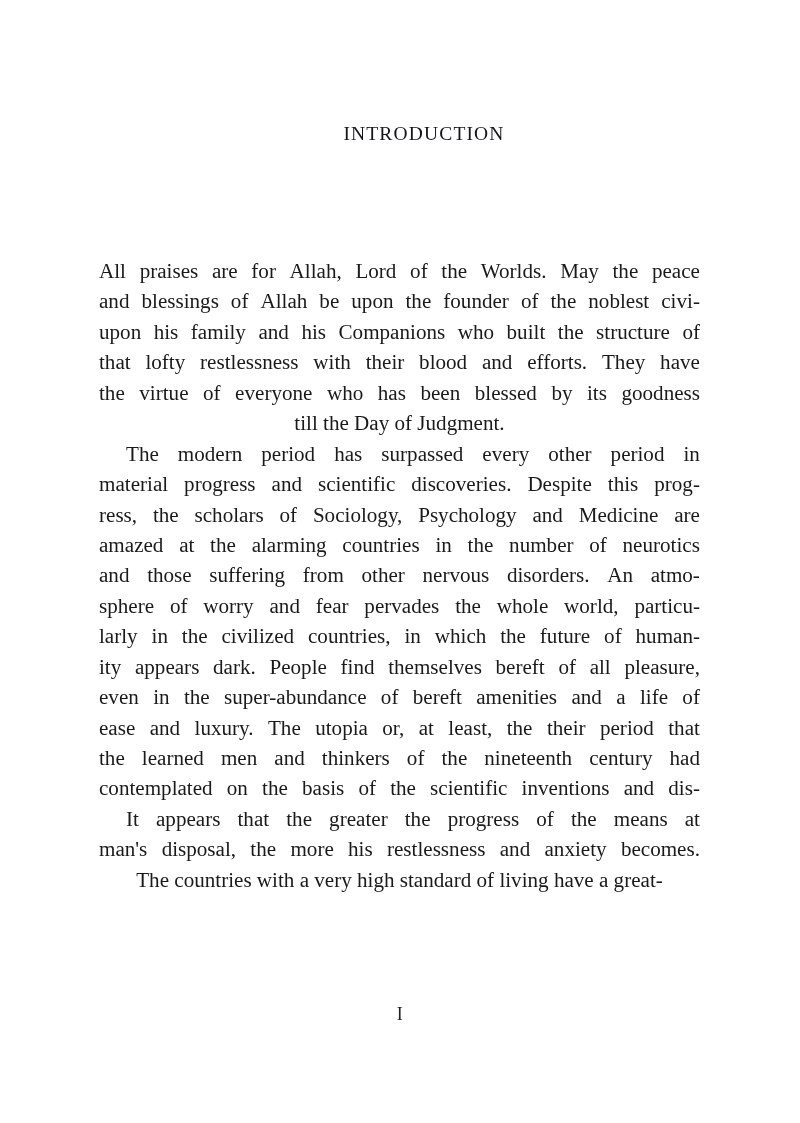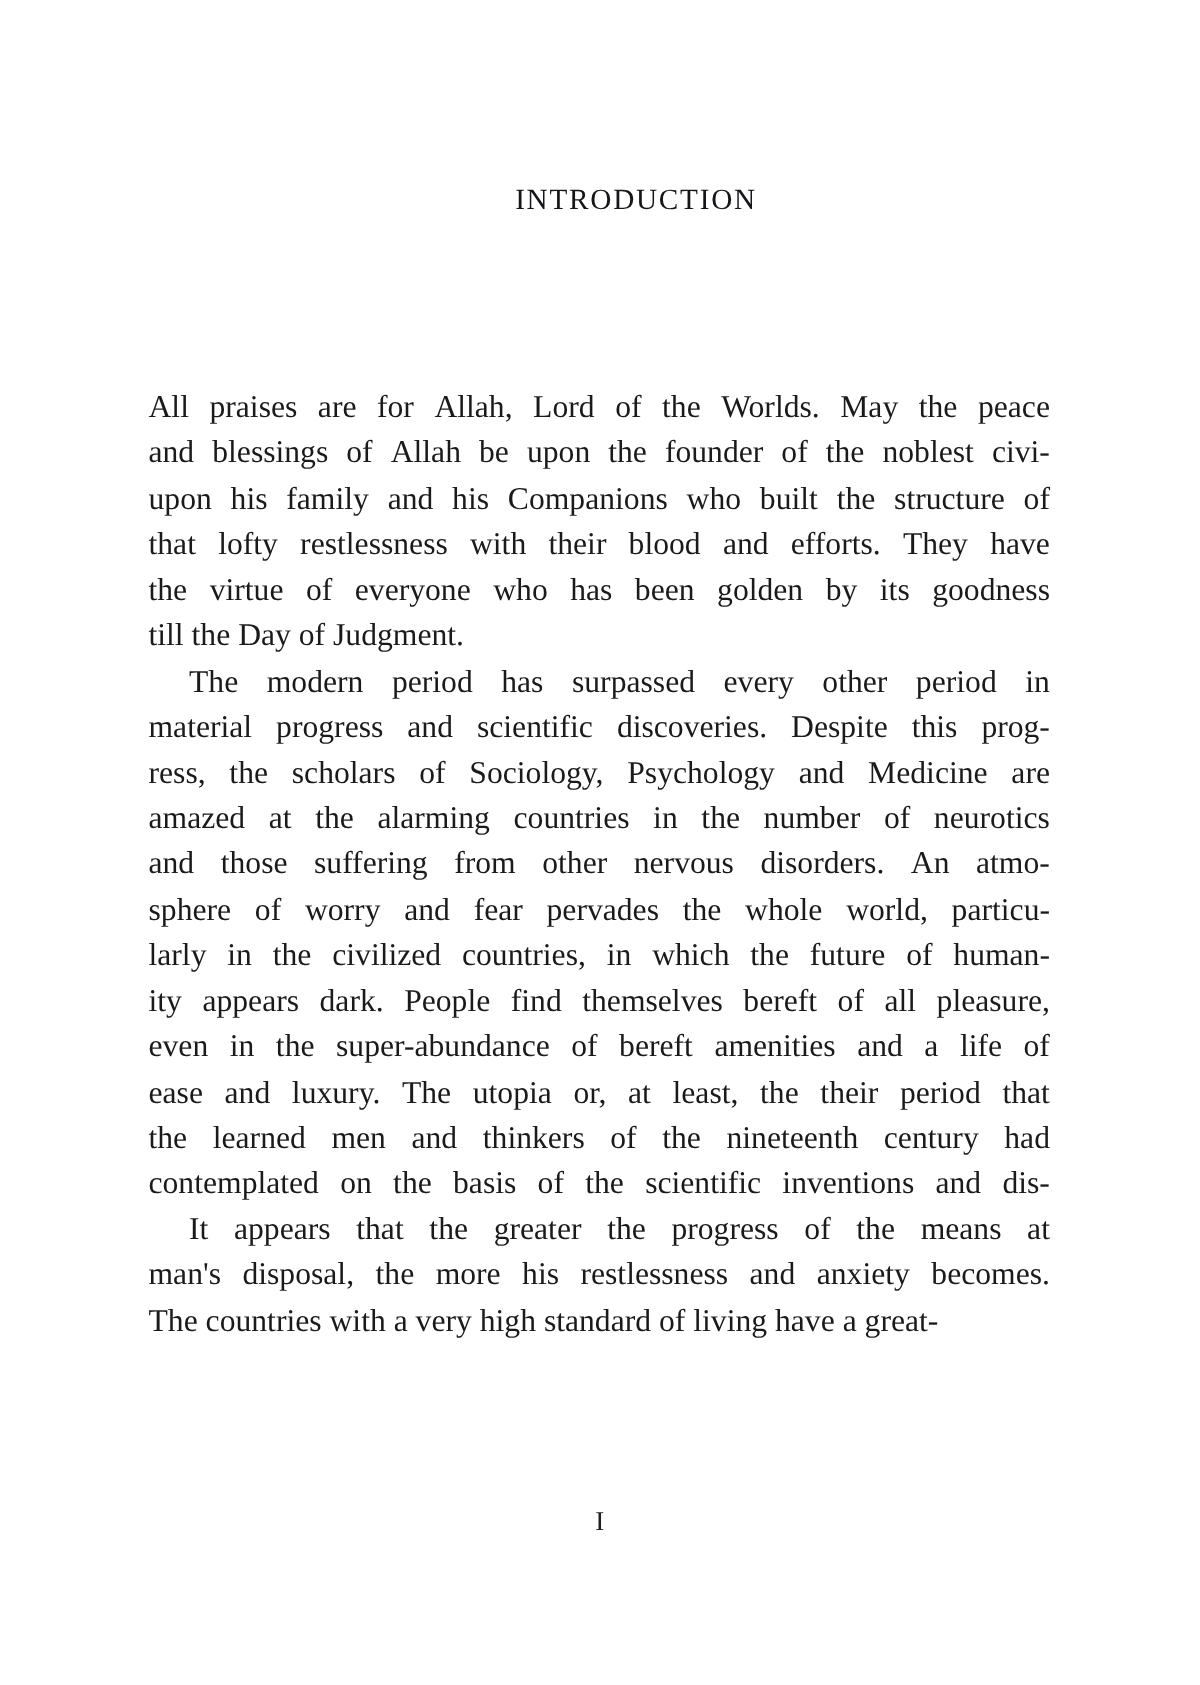--- a/index.html
+++ b/index.html
@@ -72,21 +72,21 @@
     justify-content: space-between;
     white-space: normal;
   }
   .line.justify > .w {
     white-space: pre;
   }
 
   
   .line.last {
     display: block;
-    text-align: left;
+    text-align: center;
   }
 
   
   .line.indent {
     padding-left: 27px;
     box-sizing: border-box;
   }
 
   
   .folio {
@@ -164,21 +164,21 @@
           <span class="w">have</span>
         </span>
         <span class="line justify">
           <span class="w">the</span>
           <span class="w">virtue</span>
           <span class="w">of</span>
           <span class="w">everyone</span>
           <span class="w">who</span>
           <span class="w">has</span>
           <span class="w">been</span>
-          <span class="w">golden</span>
+          <span class="w">blessed</span>
           <span class="w">by</span>
           <span class="w">its</span>
           <span class="w">goodness</span>
         </span>
         <span class="line last">till the Day of Judgment.</span>
       </p>
       <p class="para">
         <span class="line justify indent">
           <span class="w">The</span>
           <span class="w">modern</span>

